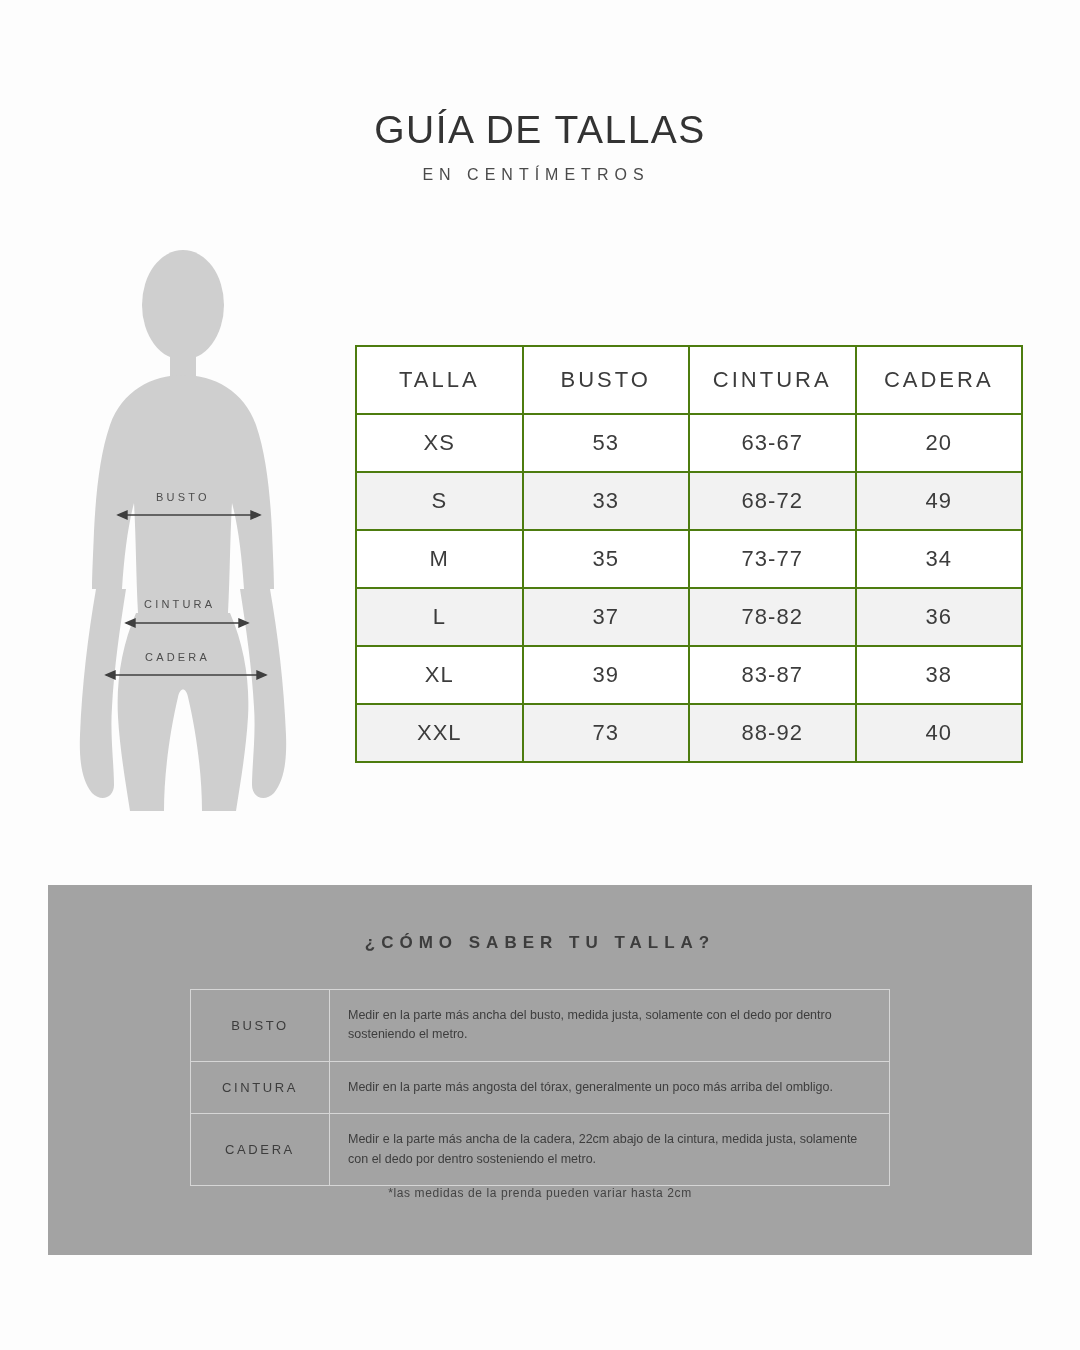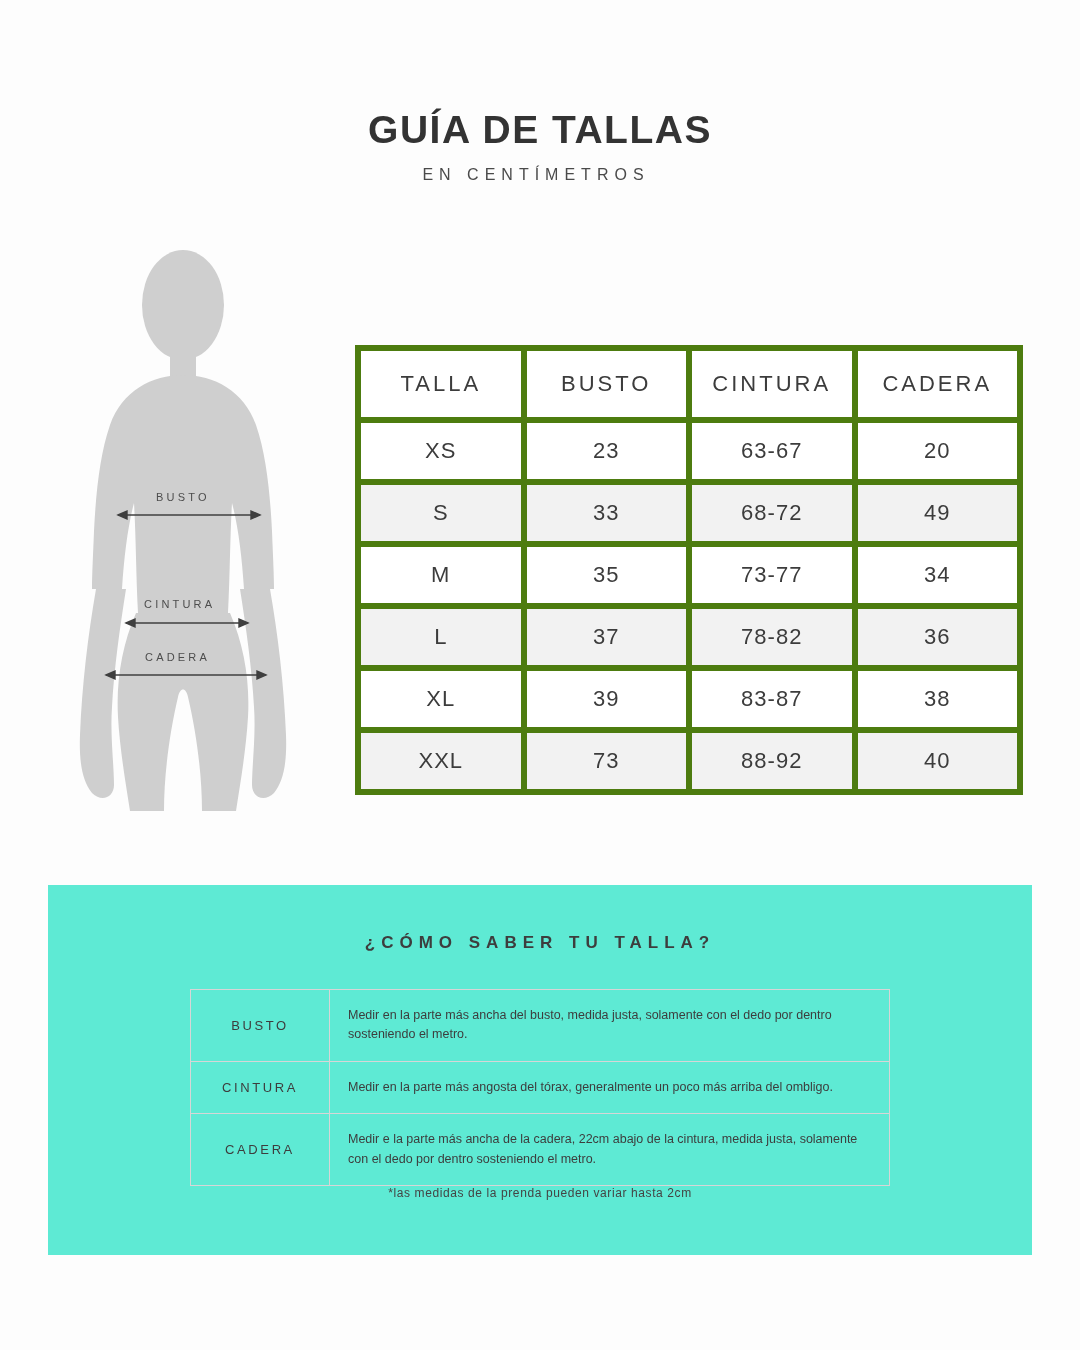--- a/index.html
+++ b/index.html
@@ -16,21 +16,21 @@
     overflow: hidden;
   }
 
   
   .header {
     text-align: center;
     padding-top: 108px;
   }
   .title {
     font-size: 39px;
-    font-weight: bold;
+    font-weight: normal;
     letter-spacing: 1.5px;
     color: #333333;
     margin: 0;
   }
   .subtitle {
     font-size: 16px;
     letter-spacing: 6px;
     color: #4a4a4a;
     margin: 14px 8px 0 0;
   }
@@ -64,21 +64,21 @@
     top: 345px;
     width: 668px;
   }
   table.size-table {
     border-collapse: collapse;
     width: 100%;
     table-layout: fixed;
   }
   table.size-table th,
   table.size-table td {
-    border: 6px solid #4d7c0f;
+    border: 2px solid #4d7c0f;
     text-align: center;
     font-weight: normal;
     color: #3c3c3c;
   }
   table.size-table th {
     font-size: 22px;
     letter-spacing: 3px;
     padding: 20px 0 20px 0;
     background: #ffffff;
   }
@@ -95,21 +95,21 @@
     background: #ffffff;
   }
 
   
   .howto {
     position: absolute;
     left: 48px;
     top: 885px;
     width: 984px;
     height: 370px;
-    background: #5eead4;
+    background: #a3a3a3;
   }
   .howto-title {
     text-align: center;
     font-size: 17px;
     letter-spacing: 6px;
     color: #3d3d3d;
     margin: 0;
     padding-top: 48px;
     font-weight: bold;
   }
@@ -220,21 +220,21 @@
       <tr>
         <th>TALLA</th>
         <th>BUSTO</th>
         <th>CINTURA</th>
         <th>CADERA</th>
       </tr>
     </thead>
     <tbody>
       <tr>
         <td>XS</td>
-        <td>23</td>
+        <td>53</td>
         <td>63-67</td>
         <td>20</td>
       </tr>
       <tr>
         <td>S</td>
         <td>33</td>
         <td>68-72</td>
         <td>49</td>
       </tr>
       <tr>

